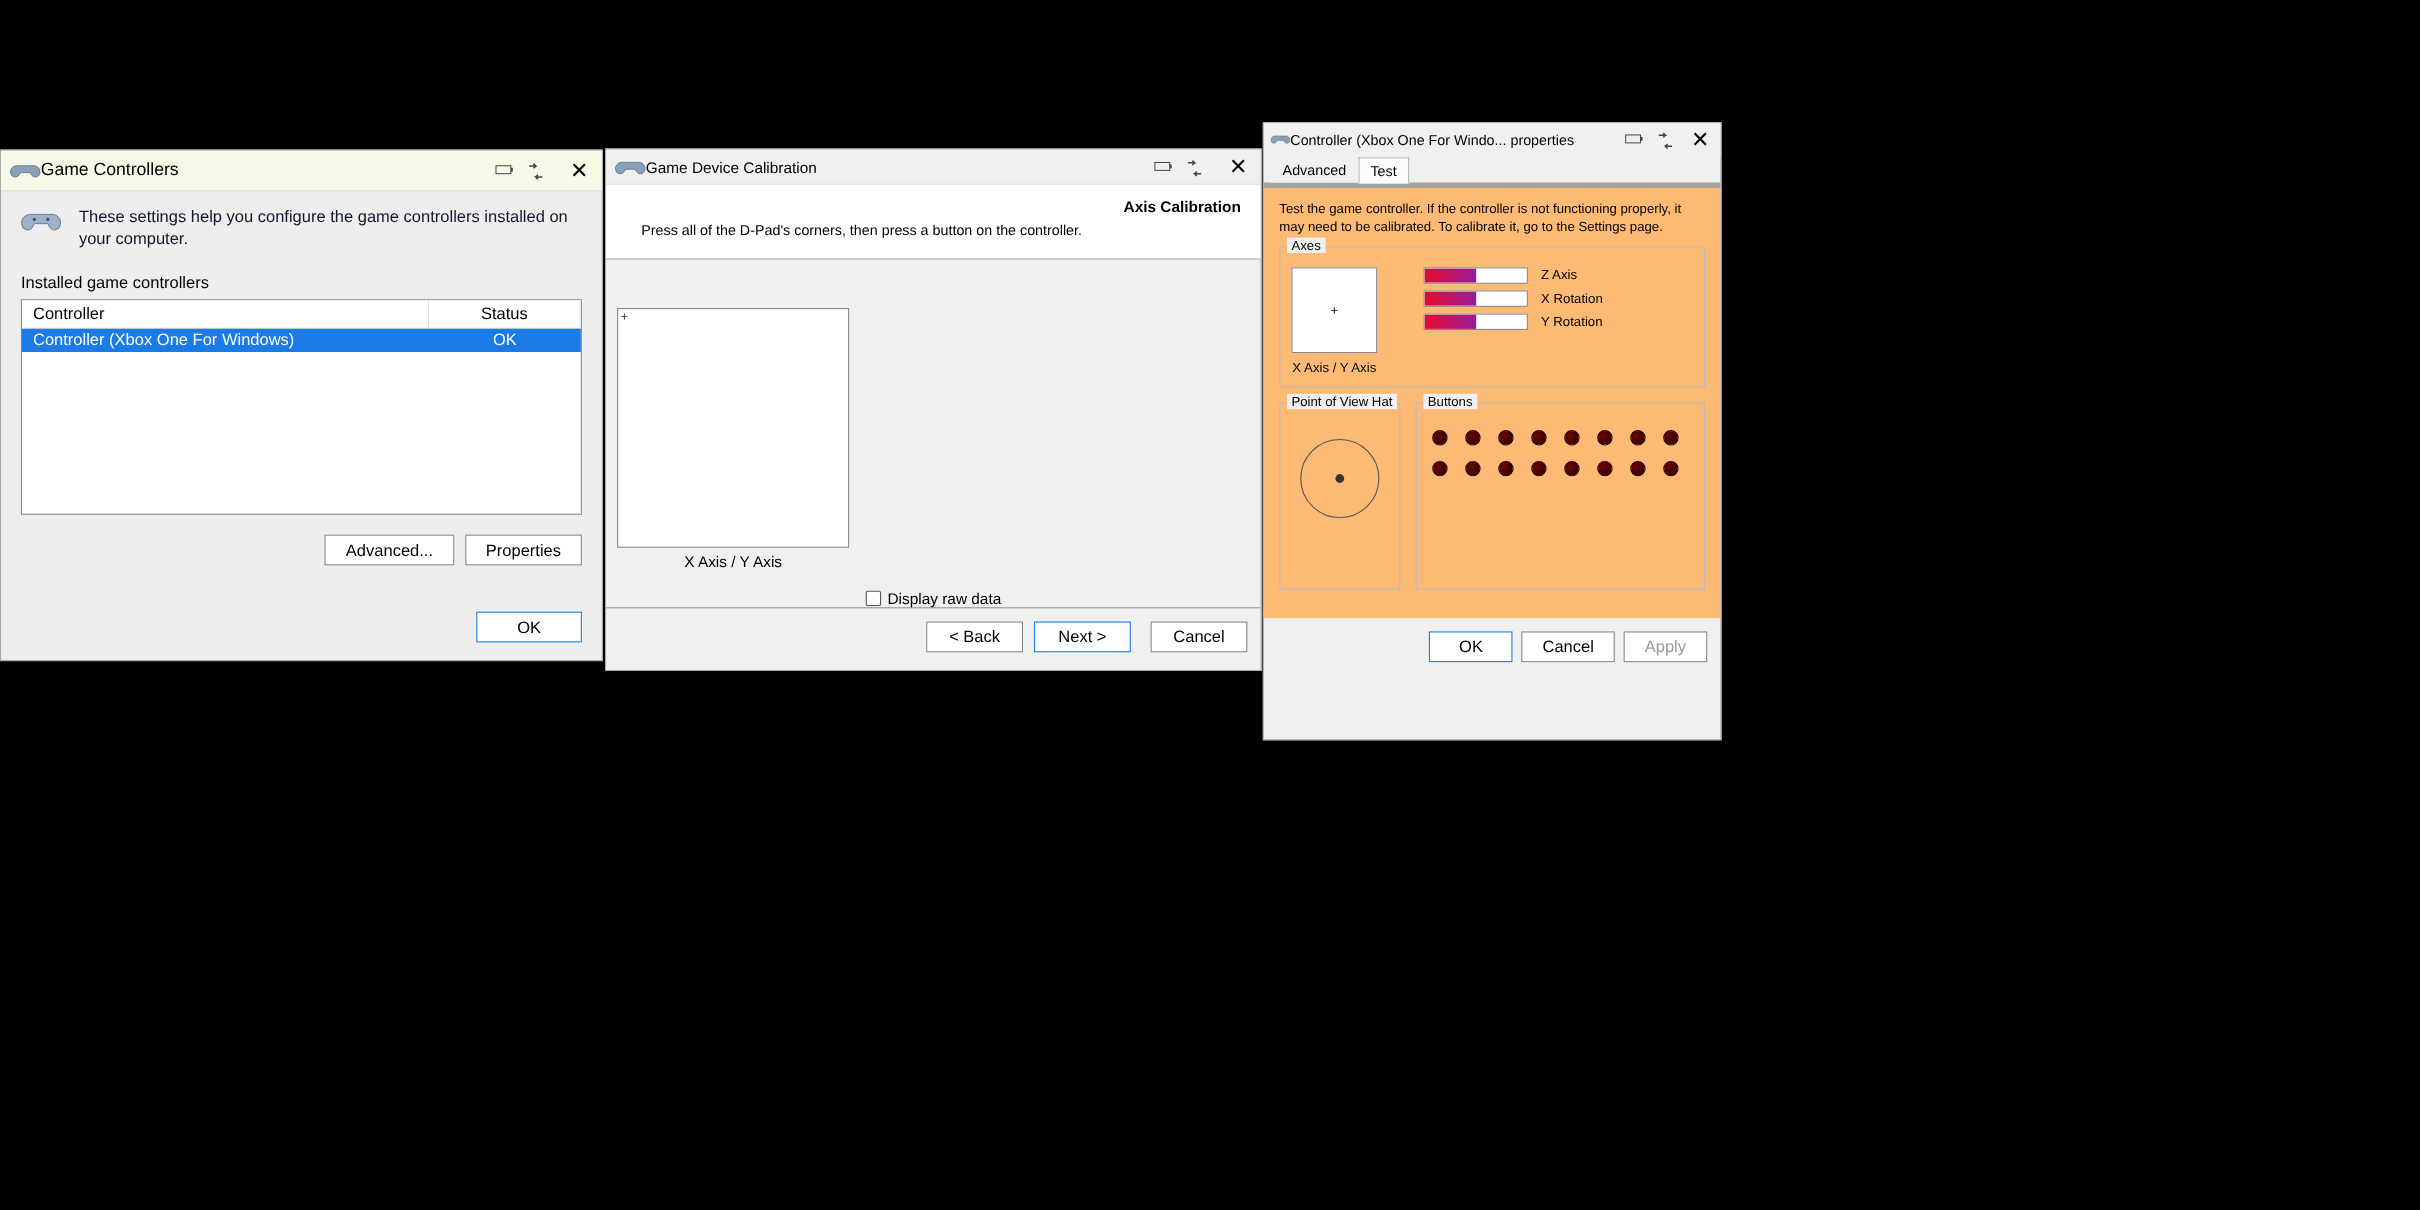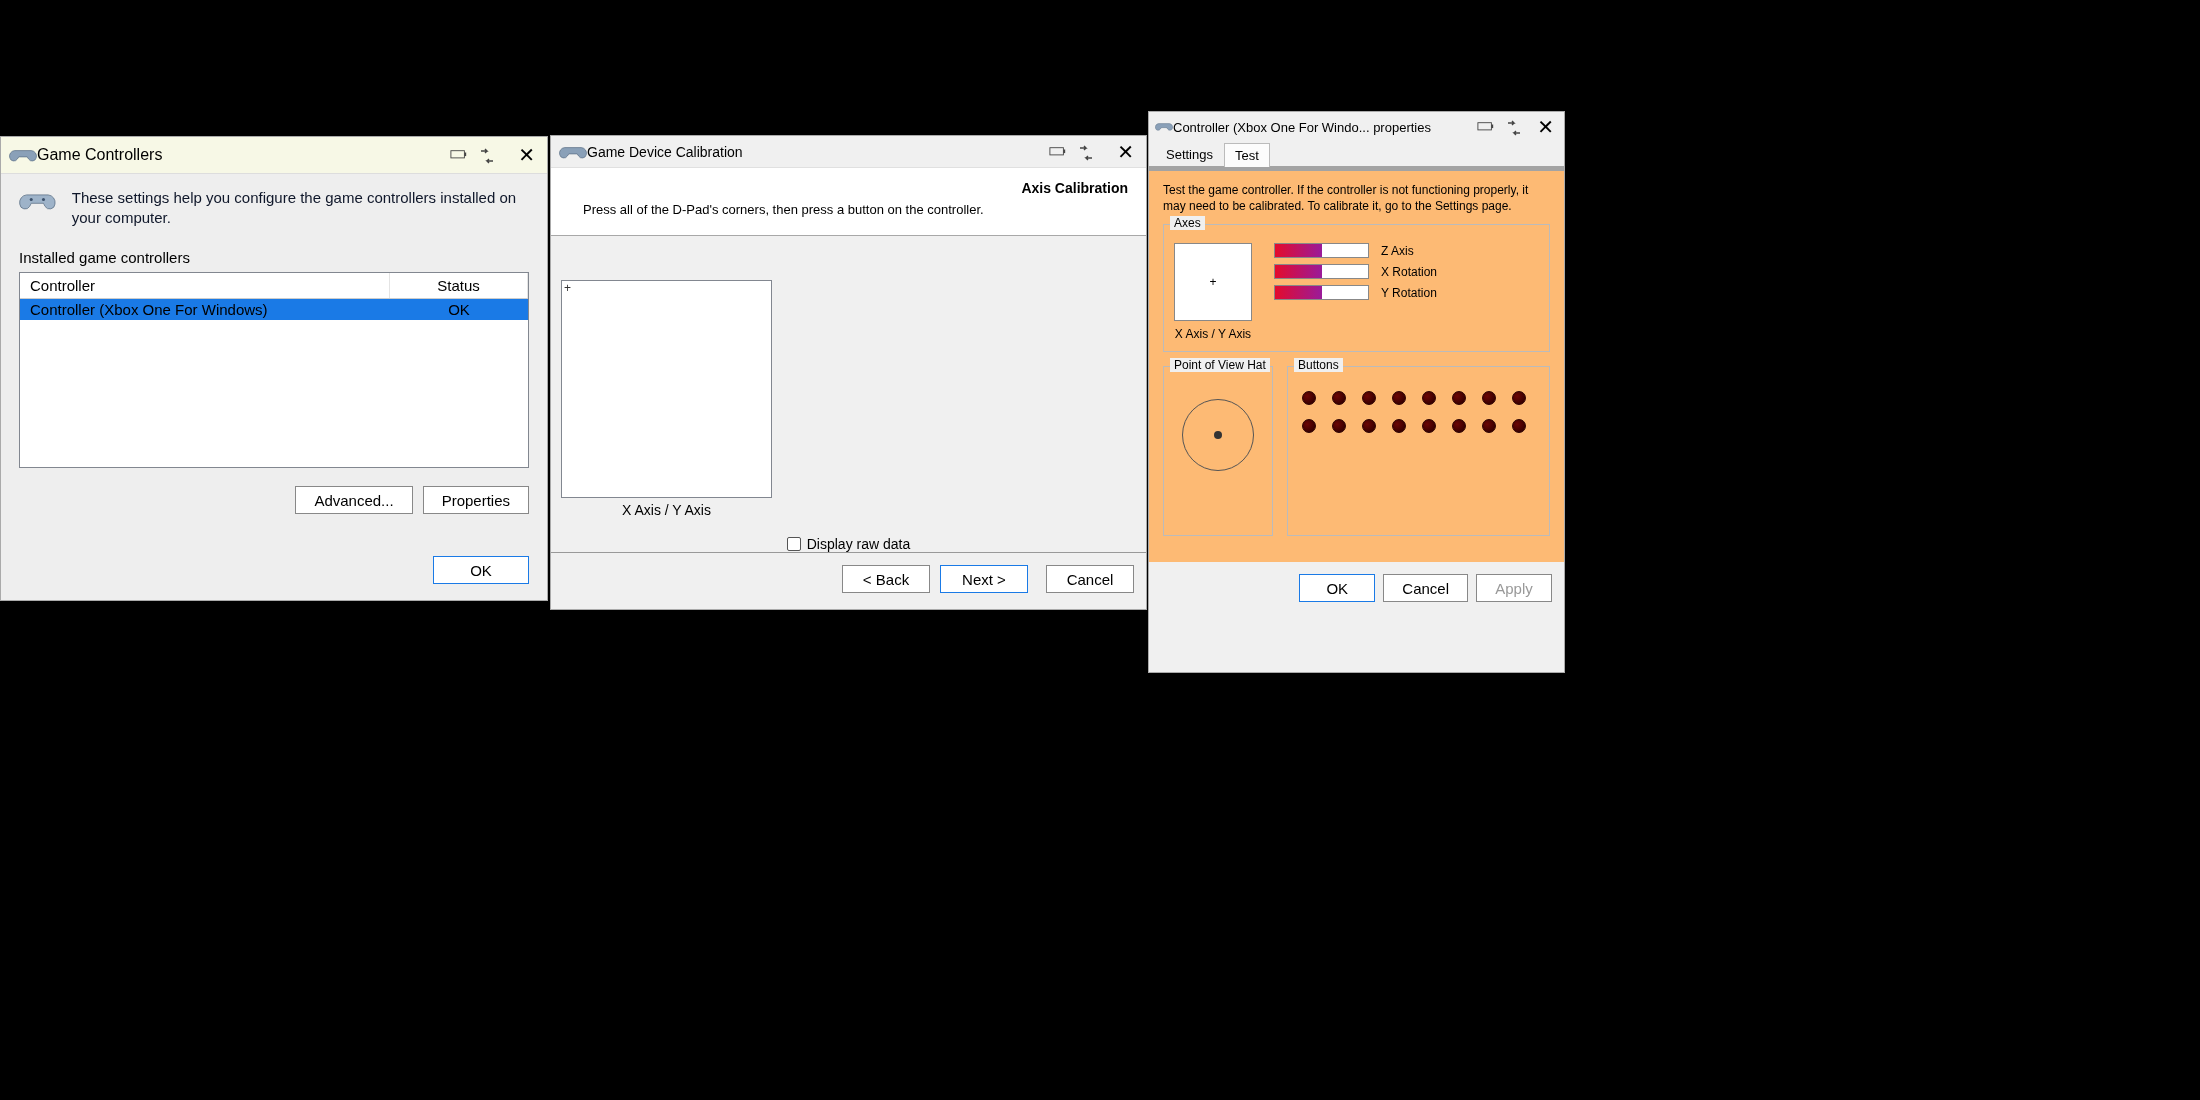--- a/index.html
+++ b/index.html
@@ -34,21 +34,21 @@
   .d1 .section-label { font-size:15px; margin-bottom:6px; }
   .listbox {
     background:#fff; border:1px solid #828790; height:196px;
   }
   .listbox .hdr {
     display:flex; border-bottom:1px solid #ccc; font-size:15px;
     background:#fff;
   }
   .listbox .hdr .col { padding:4px 10px; border-right:1px solid #e4e4e4; }
   .listbox .row { display:flex; font-size:15px; }
-  .listbox .row.sel { background:#1a7ae6; color:#000000; }
+  .listbox .row.sel { background:#1a7ae6; color:#ffffff; }
   .listbox .row .cell { padding:2px 10px; }
   .col-ctrl { flex: 0 0 370px; }
   .col-stat { flex: 1; text-align:center; }
   .btnrow { display:flex; gap:10px; margin-top:18px; justify-content:flex-end; }
   .btn {
     background:#fff; border:1px solid #888; min-width:100px; height:28px;
     font-size:15px; padding:2px 18px; cursor:default;
   }
   .btn.primary { border:1px solid #1a7ae6; }
   .d1 .footerbtns { margin-top:42px; display:flex; justify-content:flex-end; }
@@ -85,21 +85,21 @@
   .tab.active { background:#fcfcfc; position:relative; top:1px; }
   .tab-panel { border-top:5px solid #a3a3a3; padding:12px 14px; background:#fdba74; }
   .instr { font-size:12px; line-height:1.3; margin-bottom:10px; }
   .groupbox { border:1px solid #bbb; padding:18px 10px 10px; position:relative; margin-bottom:14px; }
   .groupbox > .legend { position:absolute; top:-9px; left:6px; background:#f0f0f0; padding:0 4px; font-size:12px; }
   .axes-content { display:flex; gap:22px; align-items:flex-start; }
   .xy-box { width:78px; height:78px; background:#fff; border:1px solid #888; position:relative; }
   .xy-plus { position:absolute; left:50%; top:50%; transform:translate(-50%,-50%); font-size:12px; }
   .xy-label { text-align:center; font-size:12px; margin-top:6px; }
   .axis-bars { display:flex; flex-direction:column; gap:6px; }
-  .axis-bar-row { display:flex; align-items:center; gap:12px; }
+  .axis-bar-row { display:flex; gap:12px;margin-left:20px; }
   .bar { width:95px; height:15px; background:#fff; border:1px solid #888; position:relative; overflow:hidden; }
   .bar .fill { position:absolute; left:0; top:0; bottom:0; width:50%; background:linear-gradient(90deg,#e30b2c,#9a1b9a); }
   .bar-label { font-size:12px; }
   .bottom-row { display:flex; gap:14px; }
   .buttons-box { flex:1; }
   .btn-grid { display:flex; flex-wrap:wrap; gap:14px 16px; padding:6px 4px; }
   .btn-led { width:14px; height:14px; border-radius:50%; background:radial-gradient(circle at 35% 35%, #6b0505, #3a0000 70%); border:1px solid #2a0000; }
   .pov-box { width:110px; }
   .pov-circle { width:72px; height:72px; border:1px solid #555; border-radius:50%; margin:14px auto 0; position:relative; }
   .pov-dot { width:8px; height:8px; border-radius:50%; background:#333; position:absolute; left:50%; top:50%; transform:translate(-50%,-50%); }
@@ -218,21 +218,21 @@
             <rect x="1" y="3" width="15" height="8" fill="none" stroke="#444"></rect>
             <rect x="16" y="5" width="2" height="4" fill="#444"></rect>
           </svg></span>
       <span class="icon sm-svg"><svg viewBox="0 0 18 16">
             <path d="M3 3 h6 l-2 -2 m2 2 l-2 2 M15 13 h-6 l2 2 m-2 -2 l2 -2" stroke="#444" fill="none" stroke-width="1.4"></path>
           </svg></span>
     </span>
     <span class="close-x">✕</span>
   </div>
   <div class="tab-strip">
-    <div class="tab inactive">Settings</div>
+    <div class="tab inactive">Advanced</div>
     <div class="tab active">Test</div>
   </div>
   <div class="tab-panel">
     <div class="instr">Test the game controller.  If the controller is not functioning properly, it may need to be calibrated.  To calibrate it, go to the Settings page.</div>
 
     <div class="groupbox">
       <span class="legend">Axes</span>
       <div class="axes-content">
         <div>
           <div class="xy-box">

